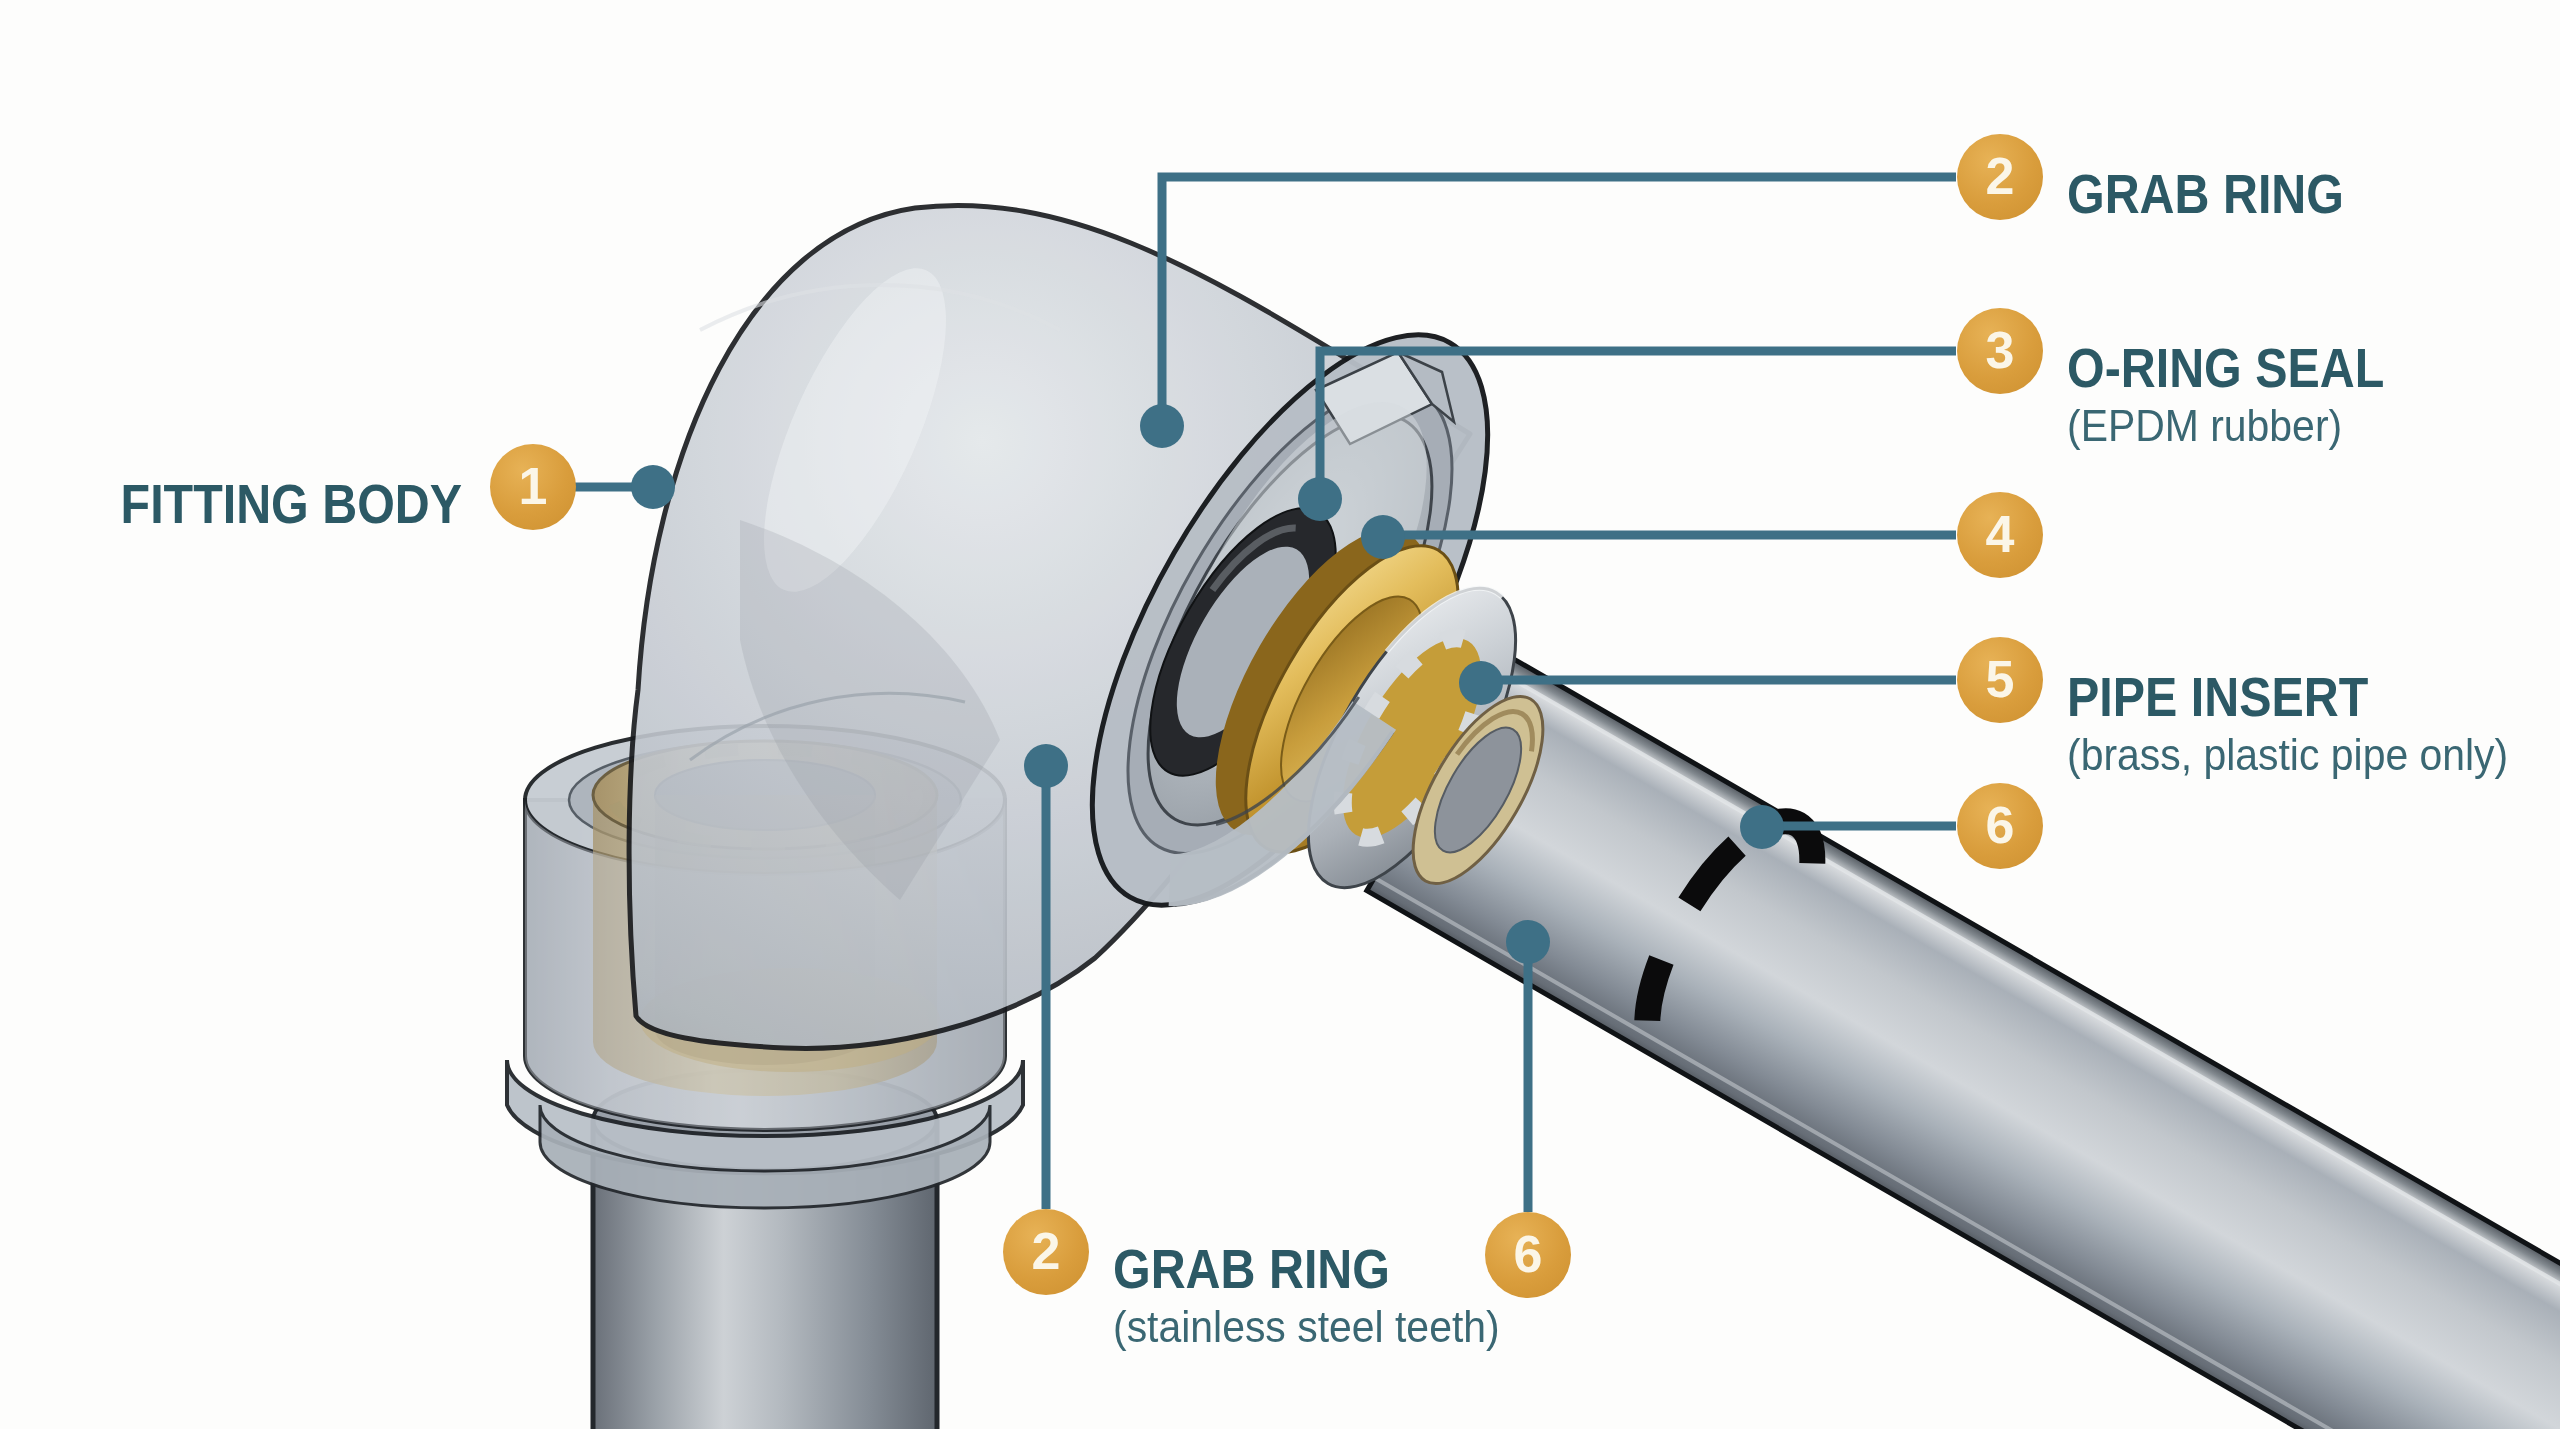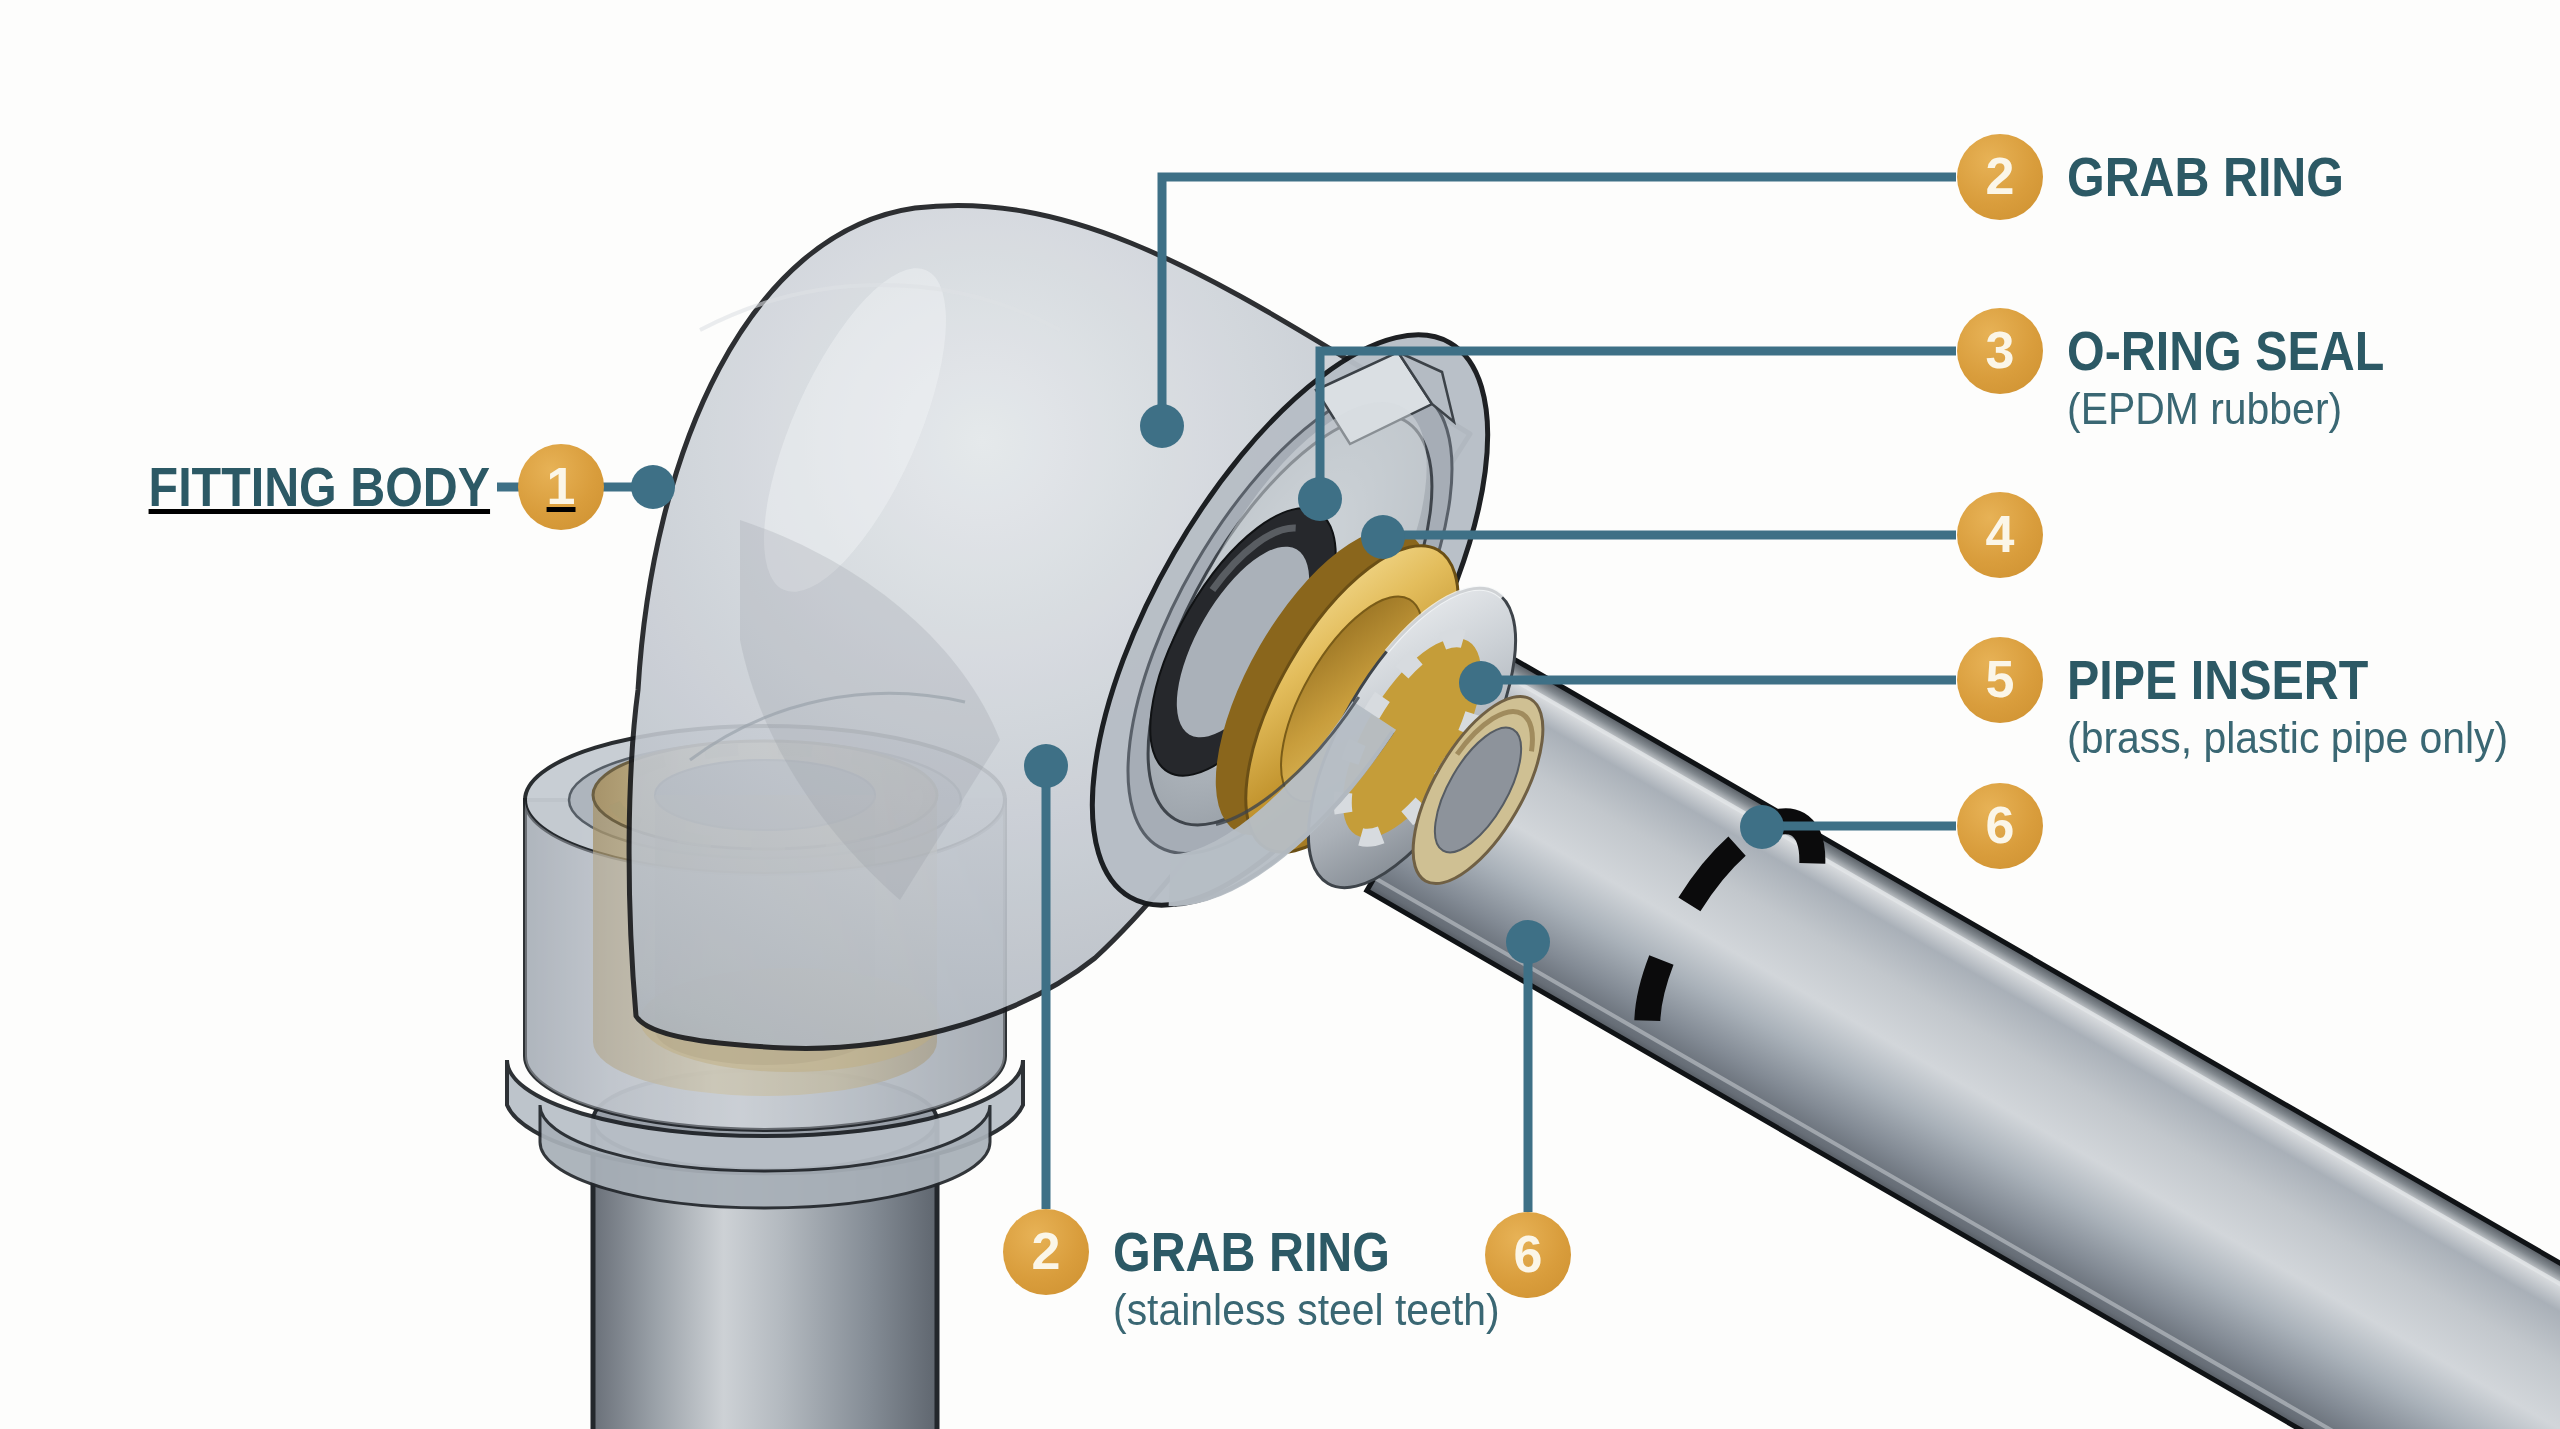--- a/index.html
+++ b/index.html
@@ -8,21 +8,21 @@
     background:#fdfdfc;
     font-family:"Liberation Sans", sans-serif;
   }
   .stage svg{position:absolute;left:0;top:0;}
   .callout{position:absolute;display:flex;align-items:flex-start;}
   .badge{
     width:86px;height:86px;border-radius:50%;flex:none;
     background:radial-gradient(circle at 38% 30%, #e7b256 0%, #d99d3c 55%, #cd9030 100%);
     color:#fbf6e8;font-weight:700;font-size:52px;line-height:85px;text-align:center;
   }
-  .txt{margin-left:24px;margin-top:13px;display:flex;flex-direction:column;}
+  .txt{margin-left:24px;margin-top:30px;display:flex;flex-direction:column;}
   .co-title{
     display:inline-block;white-space:nowrap;
     font-weight:700;font-size:55px;line-height:60px;color:#2c5965;
     transform:scaleX(0.88);transform-origin:left center;
   }
   .co-sub{
     display:inline-block;white-space:nowrap;
     font-weight:400;font-size:44px;line-height:50px;color:#3a6773;
     transform:scaleX(0.93);transform-origin:left center;margin-top:3px;
   }
@@ -203,21 +203,21 @@
       <circle cx="1162" cy="426" r="22"></circle>
       <circle cx="1320" cy="499" r="22"></circle>
       <circle cx="1383" cy="537" r="22"></circle>
       <circle cx="1481" cy="683" r="22"></circle>
       <circle cx="1762" cy="827" r="22"></circle>
       <circle cx="1046" cy="766" r="22"></circle>
       <circle cx="1528" cy="942" r="22"></circle>
     </g>
   </svg>
 
-  <div class="callout callout--left" style="left:102px;top:444px;text-decoration:underline;">
+  <div class="callout callout--left" style="left:74px;top:444px;">
     <span class="txt">
         <span class="co-title">FITTING BODY</span>
       </span>
     <span class="badge">1</span>
   </div>
 
   <div class="callout" style="left:1957px;top:134px;">
     <span class="badge">2</span>
     <span class="txt">
         <span class="co-title">GRAB RING</span>

